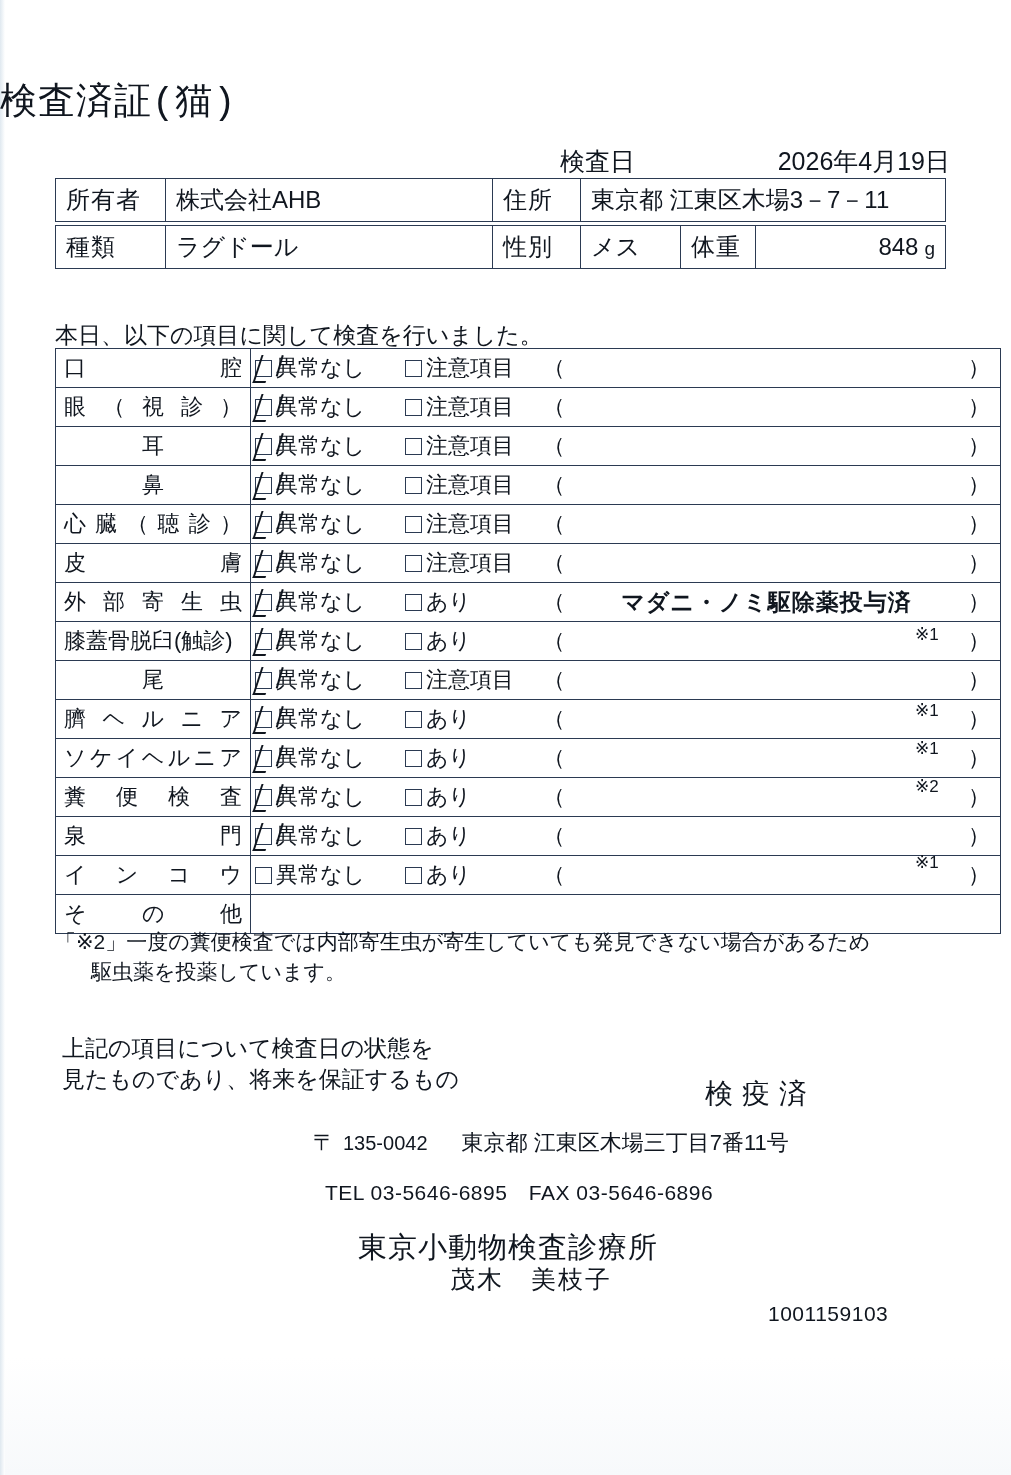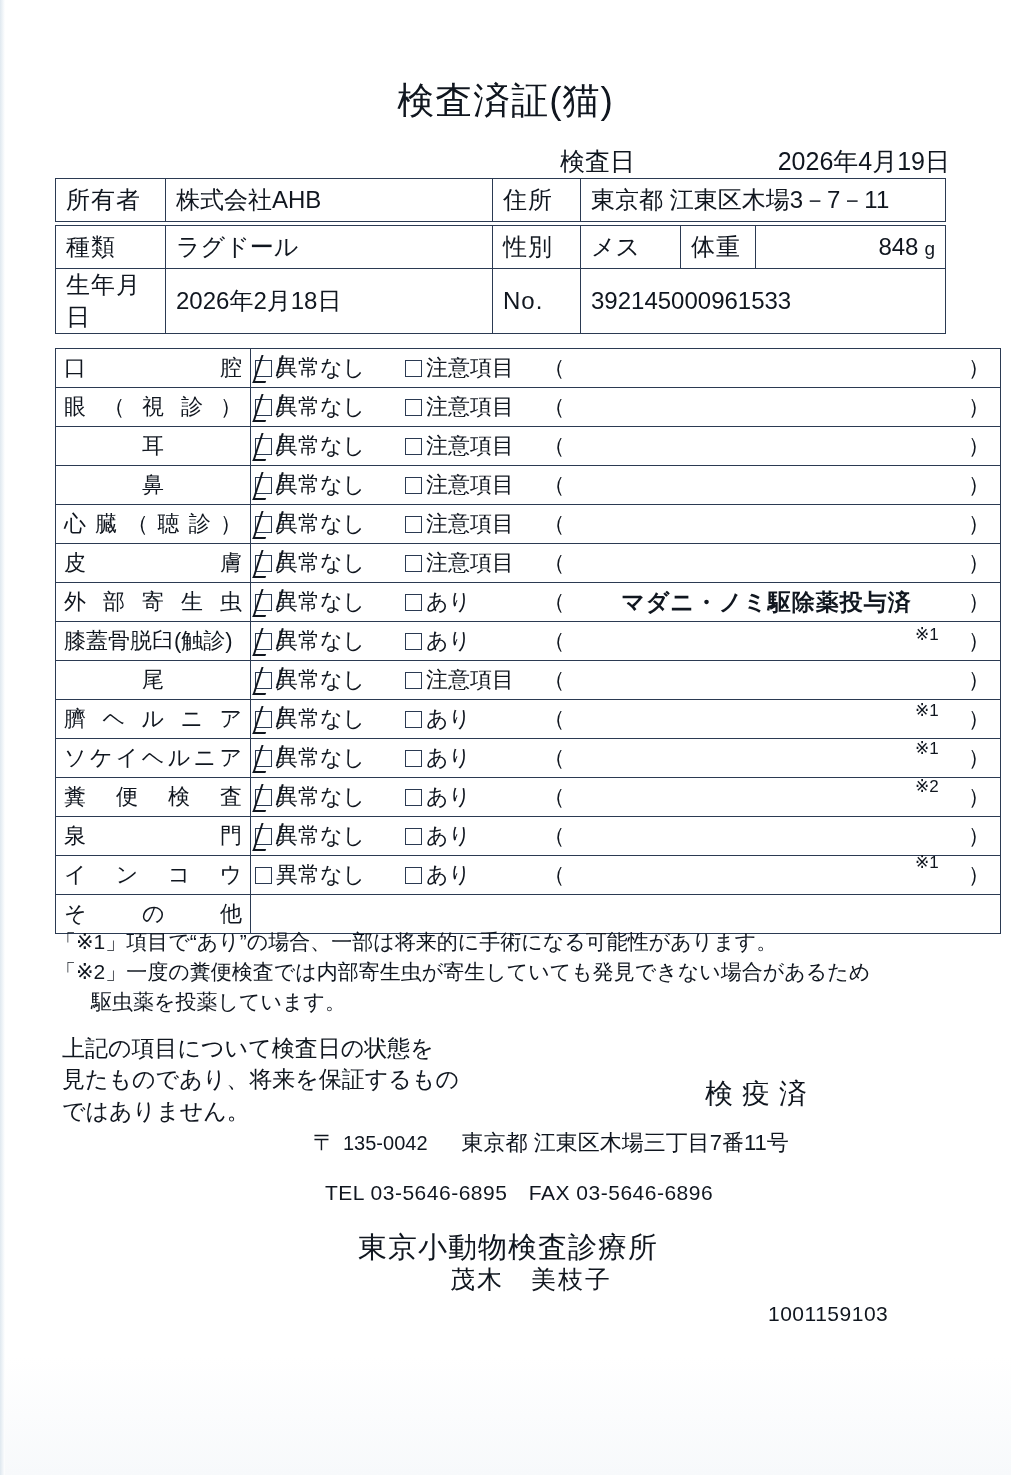--- a/index.html
+++ b/index.html
@@ -26,25 +26,25 @@
     width: 5px;
     background: linear-gradient(90deg, #dce6ee 0%, #ffffff 100%);
     opacity: .9;
   }
 
   
   .title {
     position: absolute;
     top: 76px;
     left: 0; right: 0;
-    text-align: center;
     font-size: 37px;
     letter-spacing: 1px;
     font-weight: 500;
     color: #10161f;
+    font-family: Liberation Mono, monospace;
   }
 
   
   .exam-line {
     position: absolute;
     top: 145px;
     left: 560px;
     width: 390px;
     display: flex;
     justify-content: space-between;
@@ -294,29 +294,24 @@
       <tr>
         <td class="lbl">種類</td>
         <td class="val-small">ラグドール</td>
         <td class="lbl">性別</td>
         <td>メス</td>
         <td class="lbl">体重</td>
         <td class="num-right">
           <span>848</span><span class="unit">g</span>
         </td>
       </tr>
-      <tr>
-        <td class="lbl">生年月日</td>
-        <td>2026年2月18日</td>
-        <td class="lbl">No.</td>
-        <td colspan="3">392145000961533</td>
-      </tr>
     </tbody>
   </table>
 
+  <div class="statement">本日、以下の項目に関して検査を行いました。</div>
 
   <table class="check">
     <tbody id="checklist-body">
         <tr>
           <td class="c-label justify">口　　　　腔</td>
           <td class="c-body">
             <div class="row-inner">
               <span class="opt opt-1">
                 <span class="box tick"></span>
                 <span>異常なし</span>
@@ -566,29 +561,27 @@
           </td>
         </tr>
         <tr>
           <td class="c-label justify">そ　の　他</td>
           <td class="c-body"></td>
         </tr>
       </tbody>
   </table>
 
   <div class="footnotes">
-    <div>「※1」項目で“あり”の場合、一部は将来的に手術になる可能性があります。</div>
     <div>「※2」一度の糞便検査では内部寄生虫が寄生していても発見できない場合があるため</div>
     <div class="fn-indent">駆虫薬を投薬しています。</div>
   </div>
 
   <div class="disclaimer">
     <div>上記の項目について検査日の状態を</div>
     <div>見たものであり、将来を保証するもの</div>
-    <div>ではありません。</div>
   </div>
 
   <div class="stamp">検疫済</div>
 
   <div class="addr">
     <span class="zip-mark">〒</span><span class="zip">135-0042</span><span>東京都 江東区木場三丁目7番11号</span>
   </div>
   <div class="tel">TEL 03-5646-6895　FAX 03-5646-6896</div>
   <div class="clinic">東京小動物検査診療所</div>
   <div class="vet">茂木　美枝子</div>

